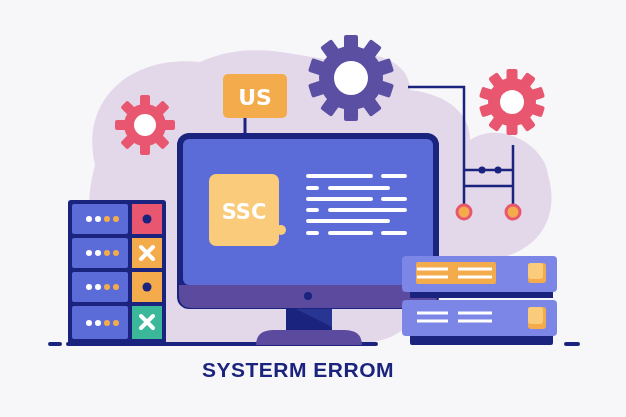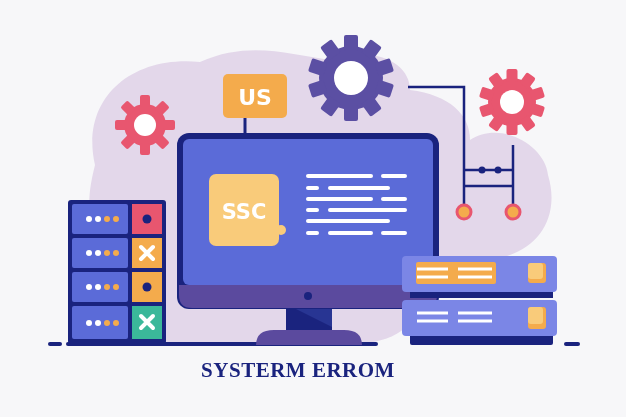--- a/index.html
+++ b/index.html
@@ -1,19 +1,19 @@
 <!DOCTYPE html>
 <html><head>
 <meta charset="utf-8">
 <style>
   html,body{margin:0;padding:0;background:#f7f7f9;}
   body{width:626px;height:417px;position:relative;overflow:hidden;font-family:"DejaVu Sans",sans-serif;}
   .abs{position:absolute;}
   svg{display:block;}
-  .caption{position:absolute;left:0;width:596px;top:358px;text-align:center;font-family:Liberation Serif, serif;font-weight:bold;font-size:21px;letter-spacing:0.5px;}
+  .caption{position:absolute;left:0;width:596px;top:358px;text-align:center;font-family:Liberation Sans, sans-serif;font-weight:bold;font-size:21px;letter-spacing:0.5px;}
   .us-label{font-family:"DejaVu Sans",sans-serif;font-weight:bold;font-size:22px;fill:#ffffff;}
   .ssc-label{font-family:"DejaVu Sans",sans-serif;font-weight:bold;font-size:21px;fill:#ffffff;}
 </style>
 </head>
 <body>
 
 <svg class="abs" style="left:0;top:0" width="626" height="417">
   <path d="M95,165 C80,100 130,55 200,62 C250,40 290,55 330,60 C380,45 410,65 410,90 C450,95 470,115 470,140 C500,120 545,145 548,175 C560,215 540,245 510,255 C470,270 430,245 420,300 C415,330 390,345 340,345 L110,345 C90,320 88,280 95,240 C85,210 90,185 95,165 Z" fill="#e3d7ea"></path>
 </svg>
 

